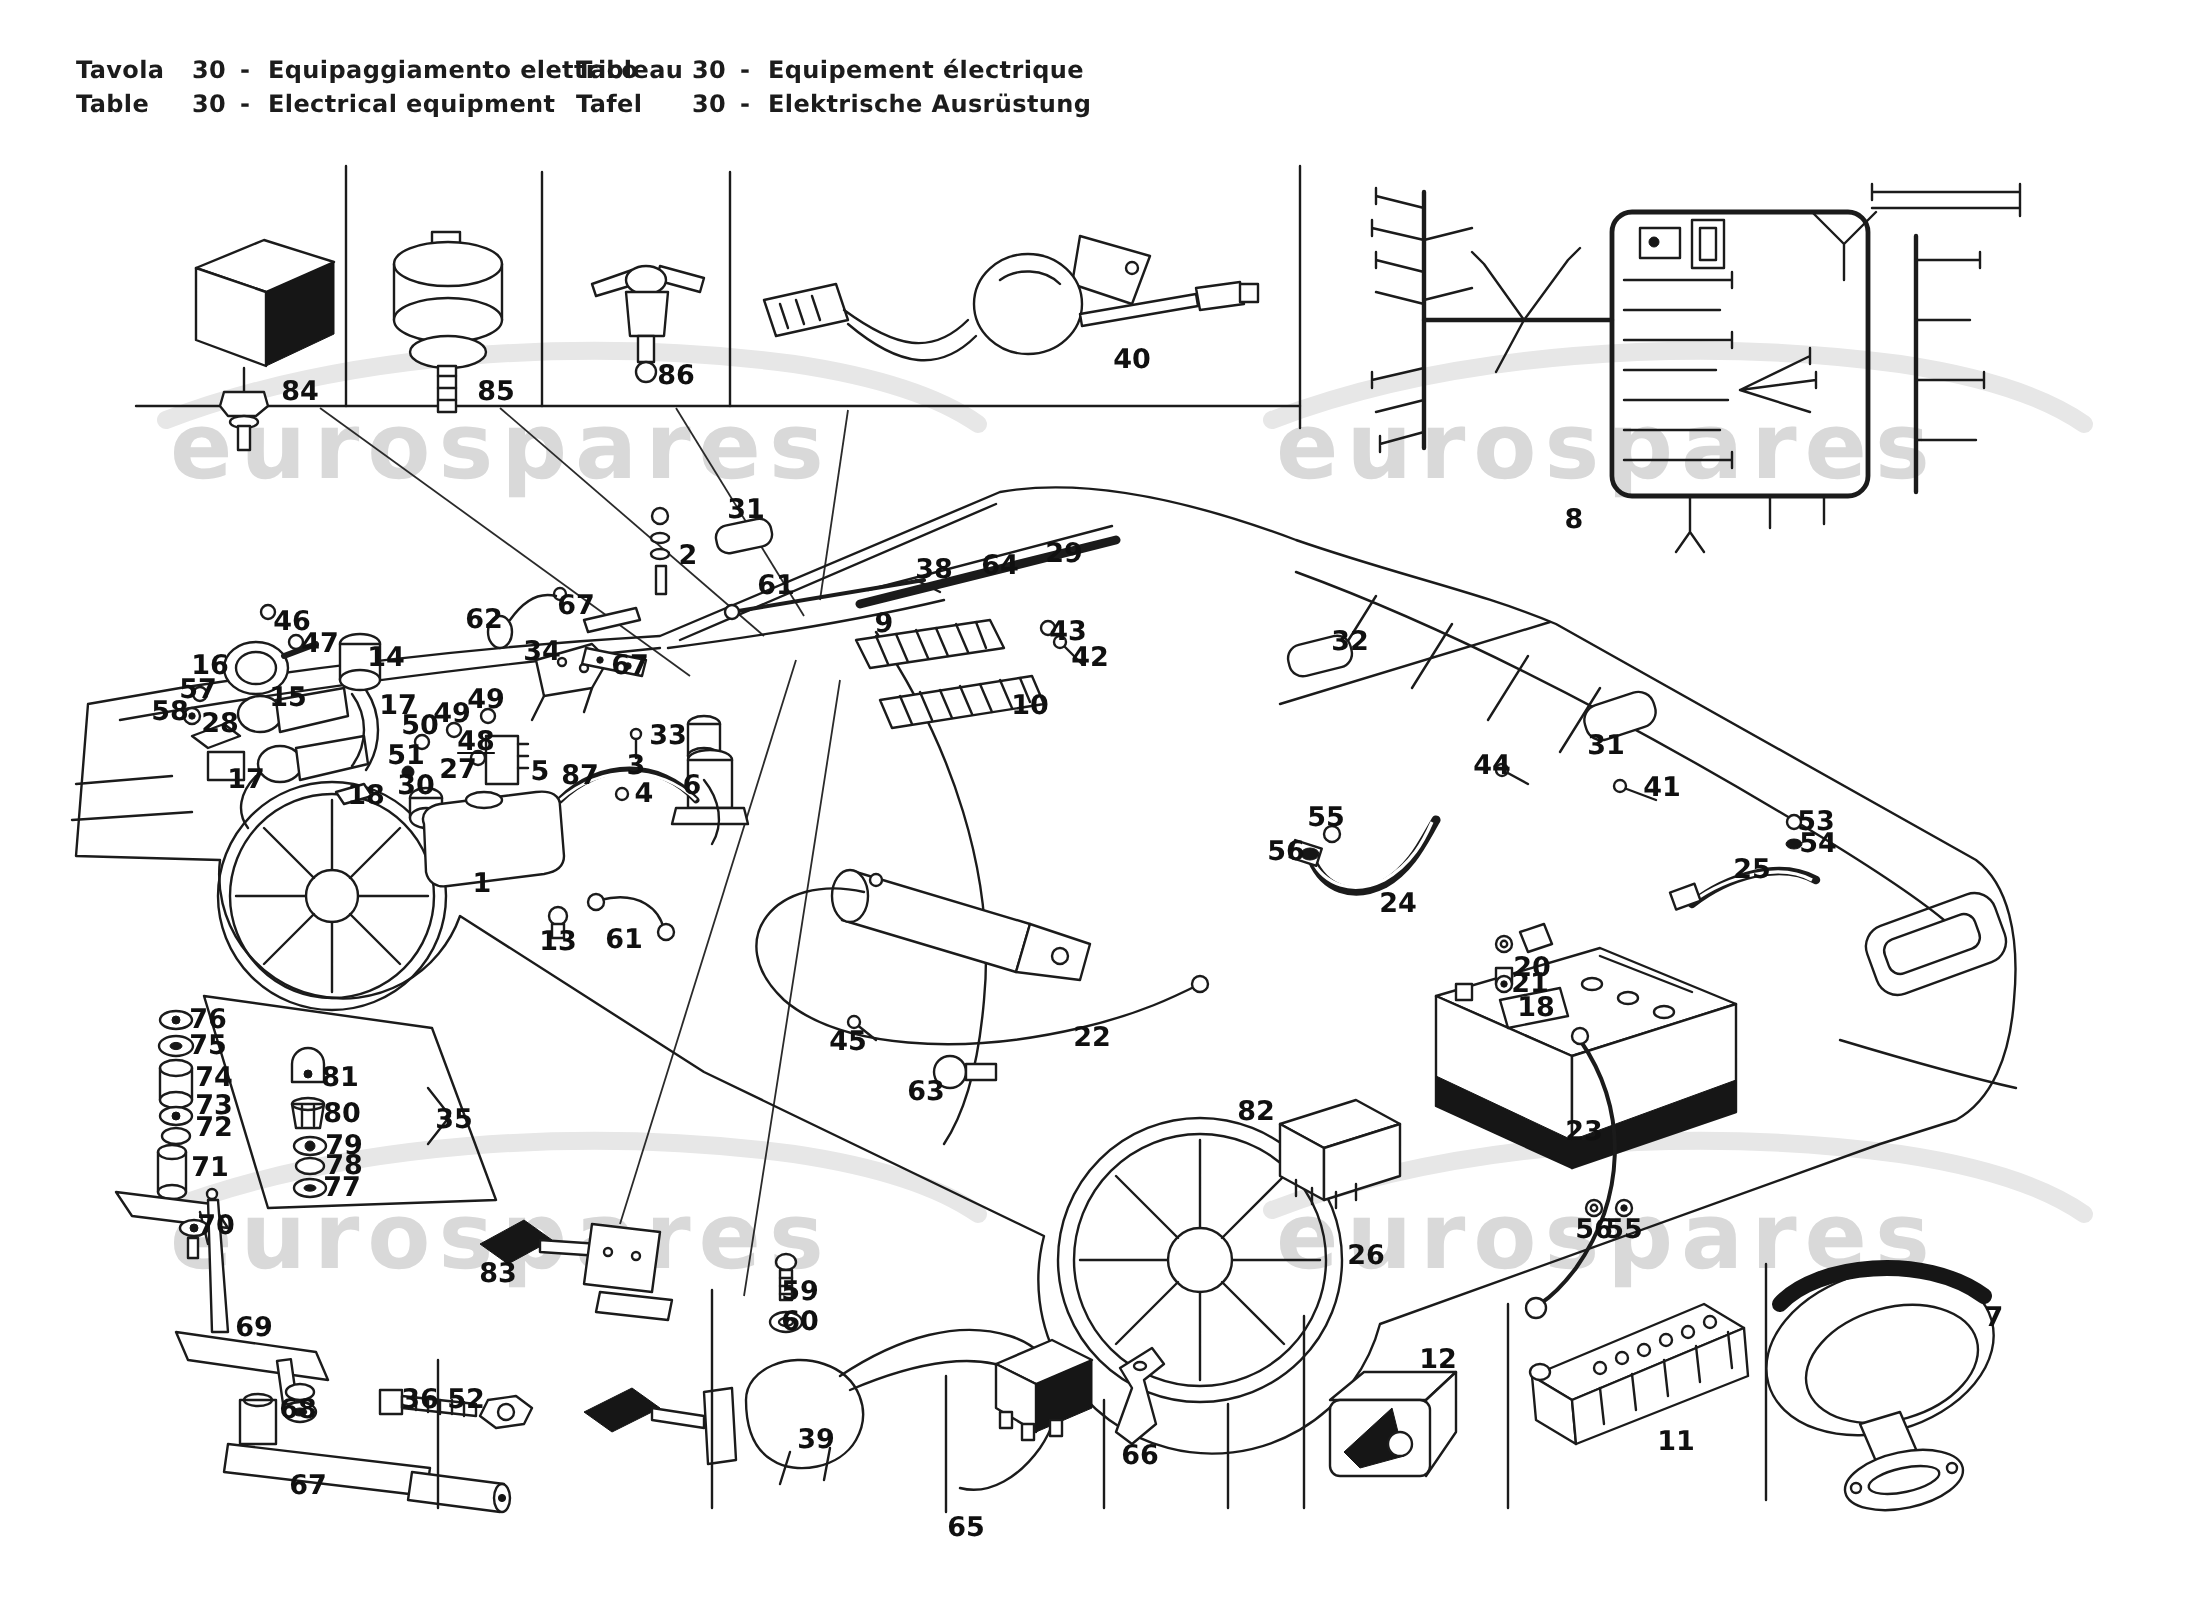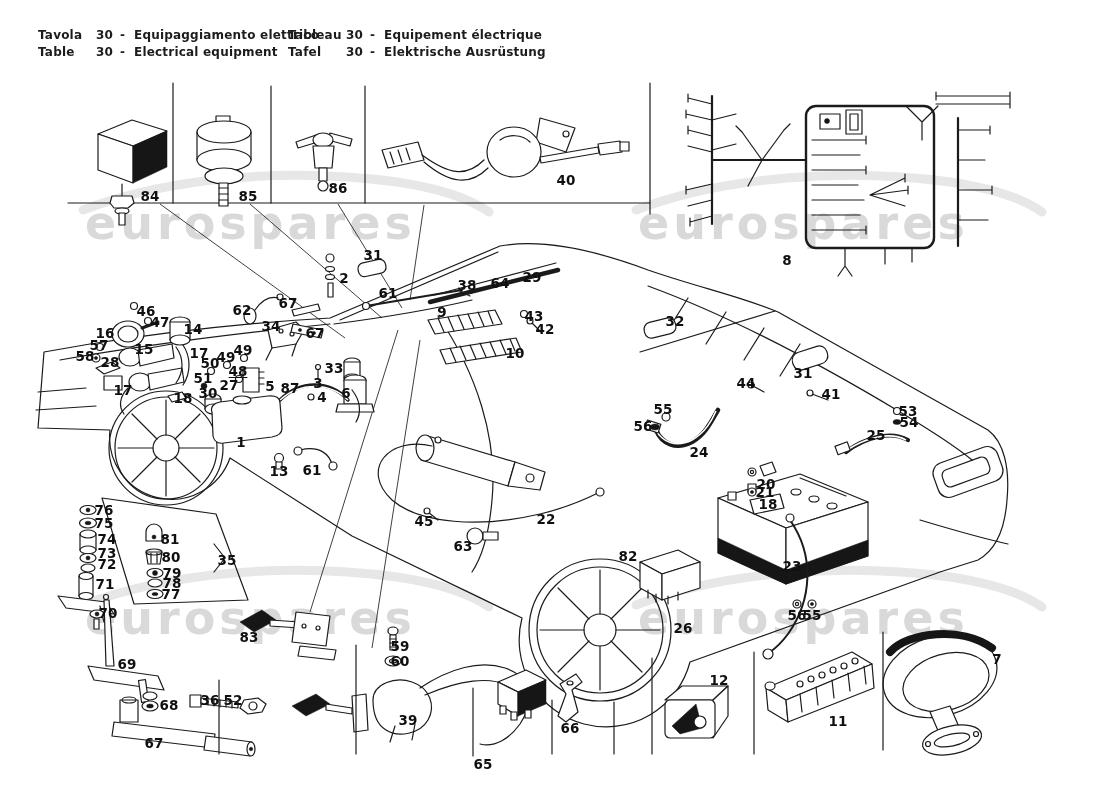--- a/index.html
+++ b/index.html
@@ -568,21 +568,21 @@
       <div class="plabel" style="left: 400px; top: 661px;">60</div>
       <div class="plabel" style="left: 312px; top: 470px;">61</div>
       <div class="plabel" style="left: 242px; top: 310px;">62</div>
       <div class="plabel" style="left: 463px; top: 546px;">63</div>
       <div class="plabel" style="left: 500px; top: 283px;">64</div>
       <div class="plabel" style="left: 483px; top: 722px; margin-top: 42px;">65</div>
       <div class="plabel" style="left: 570px; top: 728px;">66</div>
       <div class="plabel" style="left: 288px; top: 303px;">67</div>
       <div class="plabel" style="left: 315px; top: 333px;">67</div>
       <div class="plabel" style="left: 154px; top: 743px;">67</div>
-      <div class="plabel" style="left: 149px; top: 705px; margin-left: 20px;">68</div>
+      <div class="plabel" style="left: 149px; top: 705px;">68</div>
       <div class="plabel" style="left: 127px; top: 664px;">69</div>
       <div class="plabel" style="left: 108px; top: 613px;">70</div>
       <div class="plabel" style="left: 105px; top: 584px;">71</div>
       <div class="plabel" style="left: 107px; top: 564px;">72</div>
       <div class="plabel" style="left: 107px; top: 553px;">73</div>
       <div class="plabel" style="left: 107px; top: 539px;">74</div>
       <div class="plabel" style="left: 104px; top: 523px;">75</div>
       <div class="plabel" style="left: 104px; top: 510px;">76</div>
       <div class="plabel" style="left: 171px; top: 594px;">77</div>
       <div class="plabel" style="left: 172px; top: 583px;">78</div>

